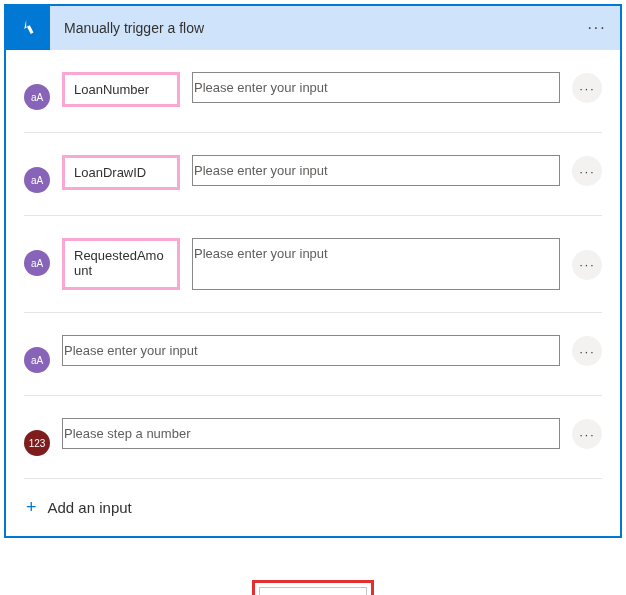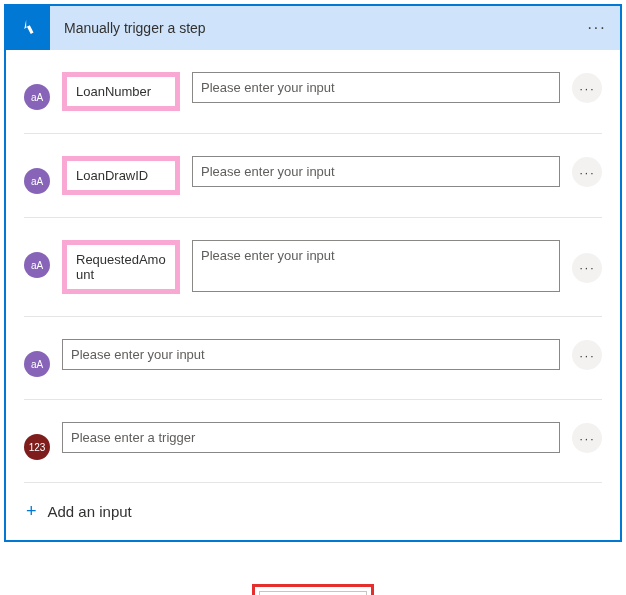--- a/index.html
+++ b/index.html
@@ -63,32 +63,32 @@
       justify-content: center;
       flex-shrink: 0;
       color: #fff;
       font-size: 10px;
       margin-top: 12px;
     }
     .type-text { background: #8764b8; }
     .type-number { background: #7f1d1d; }
     .name-field {
       width: 118px;
-      border: 5px solid #f9a8d4;
+      border: 3px solid #f9a8d4;
       padding: 7px 9px;
       font-size: 13px;
       word-wrap: break-word;
       background: #fff;
       color: #323130;
       min-height: 31px;
     }
     .value-field {
       flex: 1;
       border: 1px solid #8a8886;
-      padding: 7px 8px;
+      padding: 7px 1px;
       font-size: 13px;
       color: #605e5c;
       background: #fff;
       min-height: 31px;
     }
     .row-menu {
       width: 30px;
       height: 30px;
       border-radius: 50%;
       background: #f3f2f1;
@@ -153,21 +153,21 @@
 </head>
 <body>
 
 <div class="flow-card">
   <div class="card-header">
     <div class="header-icon-box">
       <svg width="22" height="22" viewBox="0 0 24 24" fill="#fff">
           <path d="M10 3 L10 11 L14 9 L18 17 L15 18.5 L11 11 L8 13 Z"></path>
         </svg>
     </div>
-    <div class="header-title">Manually trigger a step</div>
+    <div class="header-title">Manually trigger a flow</div>
     <div class="header-menu">···</div>
   </div>
 
   <div class="rows">
 
     <div class="input-row">
       <div class="type-icon type-text">aA</div>
       <div class="name-field">LoanNumber</div>
       <div class="value-field">Please enter your input</div>
       <div class="row-menu">···</div>
@@ -188,21 +188,21 @@
     </div>
 
     <div class="input-row">
       <div class="type-icon type-text">aA</div>
       <div class="value-field">Please enter your input</div>
       <div class="row-menu">···</div>
     </div>
 
     <div class="input-row">
       <div class="type-icon type-number">123</div>
-      <div class="value-field">Please enter a trigger</div>
+      <div class="value-field">Please step a number</div>
       <div class="row-menu">···</div>
     </div>
 
     <div class="add-input-row">
       <span class="add-plus">+</span>
       <span class="add-label">Add an input</span>
     </div>
   </div>
 </div>
 

